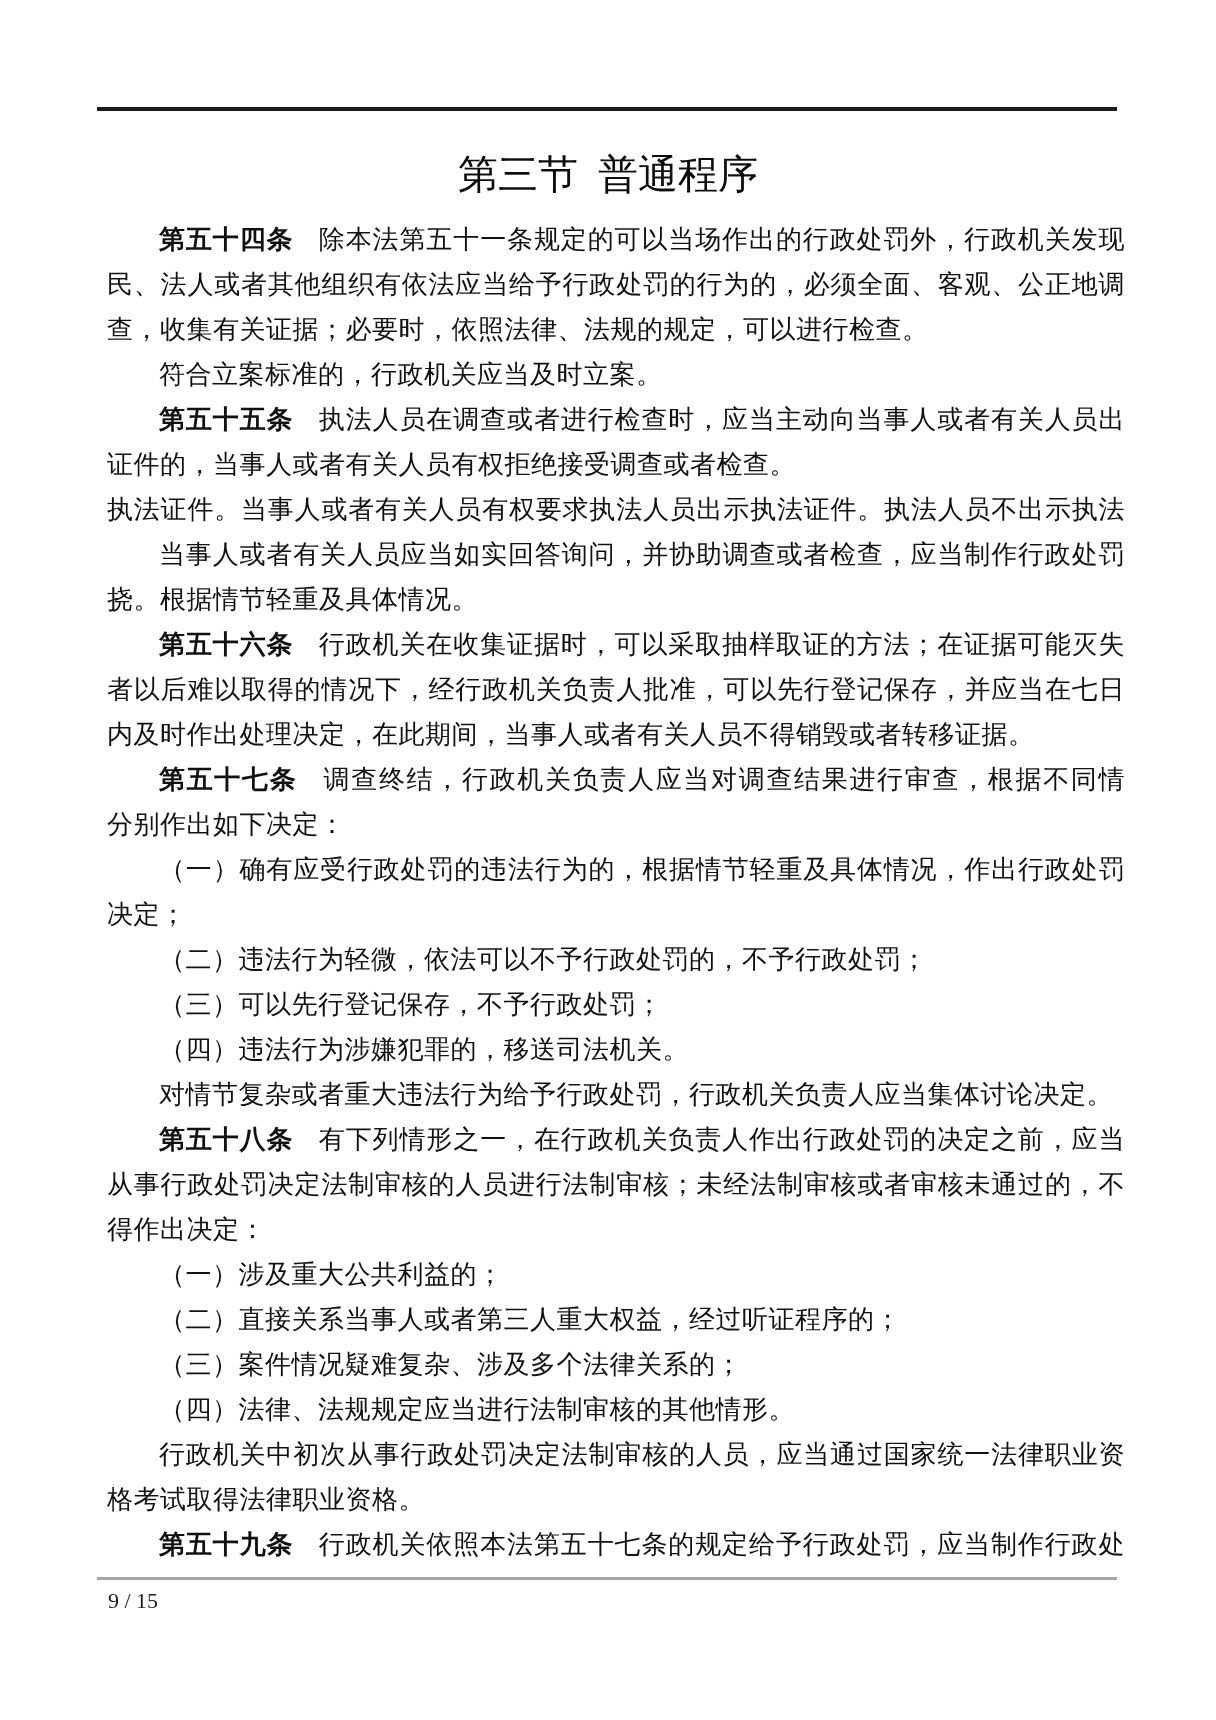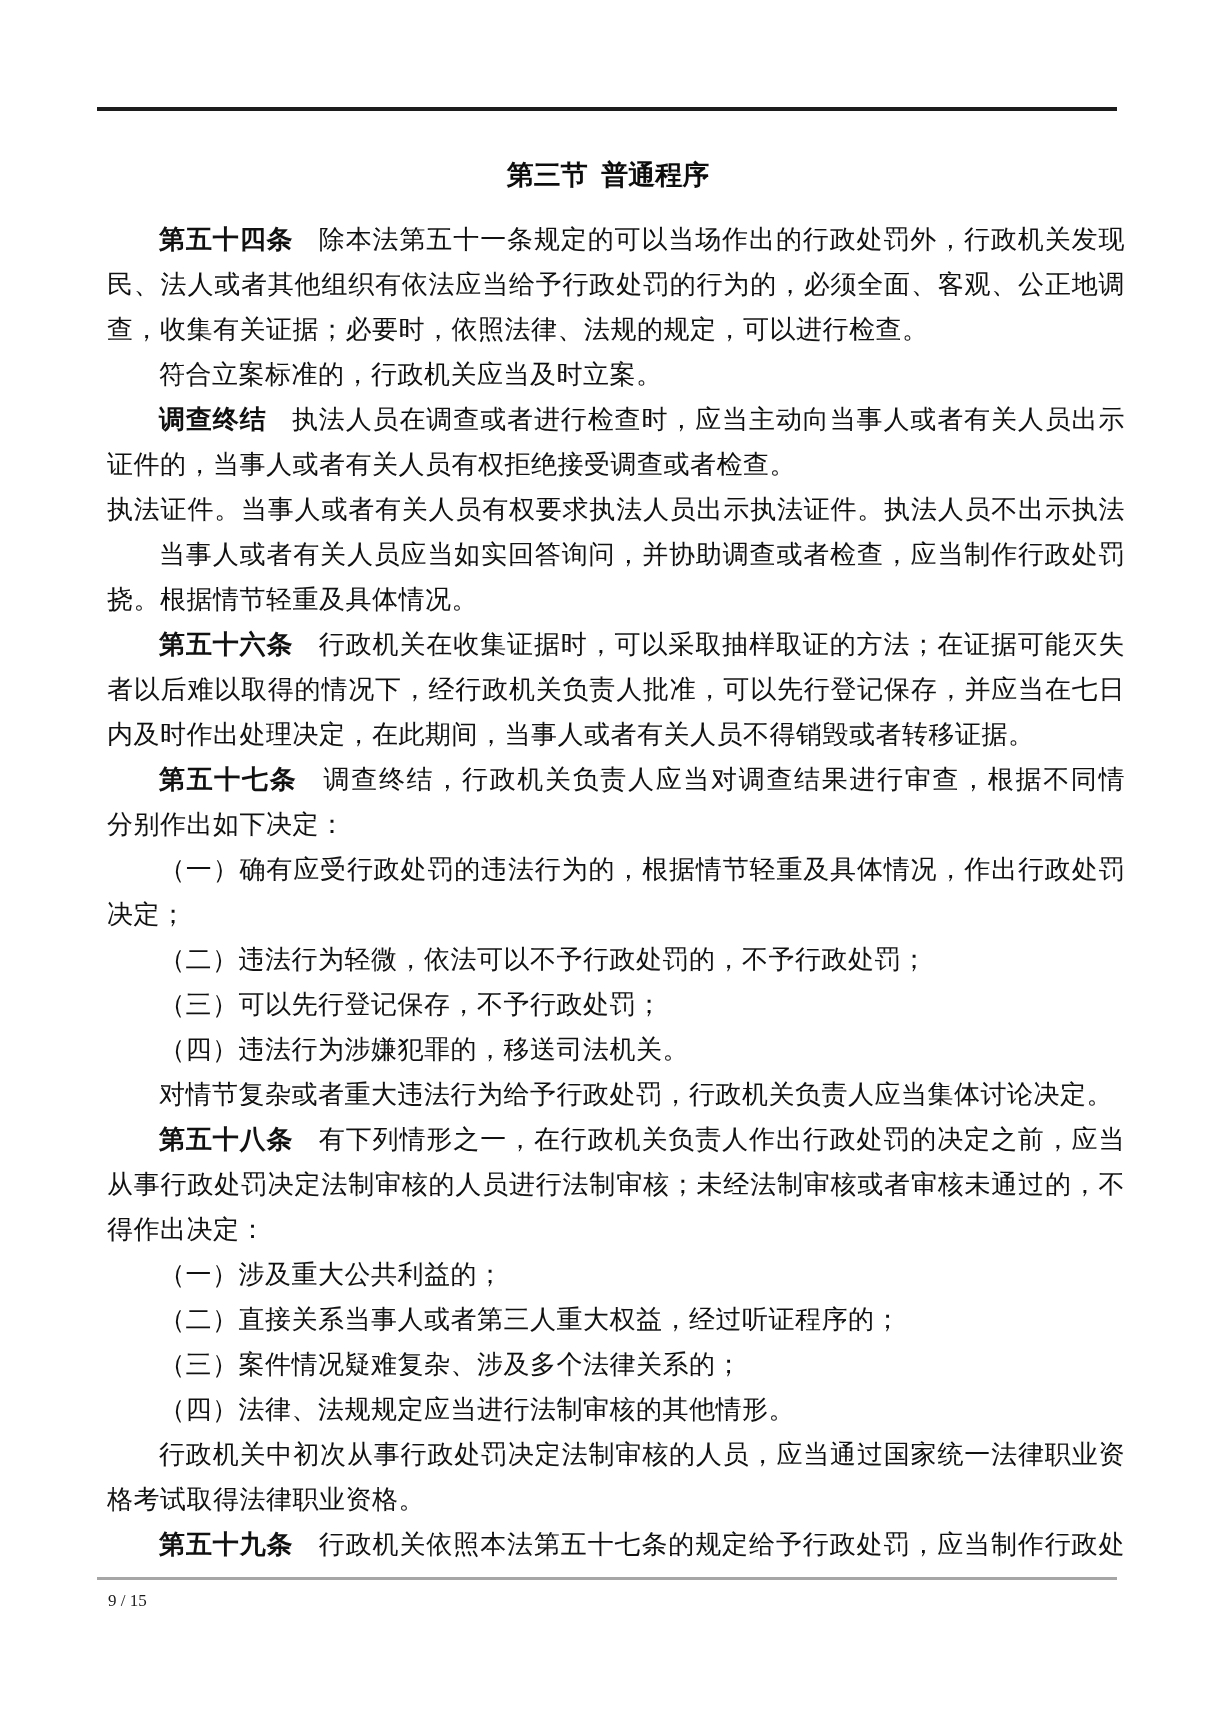--- a/index.html
+++ b/index.html
@@ -19,22 +19,22 @@
     position: absolute;
     left: 97px; width: 1020px;
   }
   .rule.top    { top: 107px; height: 4px; background: #1c1c1c; }
   .rule.bottom { top: 1577px; height: 3px; background: #a6a6a6; }
   .title {
     position: absolute;
     left: 0; right: 0; top: 151px;
     height: 48px; line-height: 48px;
     text-align: center;
-    font-size: 27px;
-    font-weight: bold;
+    font-size: 40px;
+    font-weight: normal;
     white-space: pre;
     color: #0d0d0d;
   }
   .content {
     position: absolute;
     left: 107px; top: 217px;
     width: 1018px;
   }
   .line {
     height: 45px;
@@ -44,41 +44,41 @@
     text-align-last: left;
     overflow: hidden;
     letter-spacing: 0.5px;
   }
   .line.fill { text-align-last: justify; }
   .line.indent { padding-left: 52px; }
   .art { font-weight: bold; margin-right: 18px; }
   .pageno {
     position: absolute;
     left: 108px; top: 1584px;
-    font-size: 17px;
+    font-size: 22px;
     line-height: 34px;
     color: #1a1a1a;
     white-space: pre;
   }
 </style>
 </head>
 <body>
 
 <div class="page">
 
   <div class="rule top" style="background: rgb(28, 28, 28);"></div>
 
   <div class="title">第三节  普通程序</div>
 
   <div class="content">
     <div class="line indent fill"><b class="art">第五十四条</b><span> 除本法第五十一条规定的可以当场作出的行政处罚外，行政机关发现公</span></div>
     <div class="line fill"><span>民、法人或者其他组织有依法应当给予行政处罚的行为的，必须全面、客观、公正地调</span></div>
     <div class="line"><span>查，收集有关证据；必要时，依照法律、法规的规定，可以进行检查。</span></div>
     <div class="line indent"><span>符合立案标准的，行政机关应当及时立案。</span></div>
-    <div class="line indent fill"><b class="art">调查终结</b><span> 执法人员在调查或者进行检查时，应当主动向当事人或者有关人员出示</span></div>
+    <div class="line indent fill"><b class="art">第五十五条</b><span> 执法人员在调查或者进行检查时，应当主动向当事人或者有关人员出示</span></div>
     <div class="line"><span>证件的，当事人或者有关人员有权拒绝接受调查或者检查。</span></div>
     <div class="line fill"><span>执法证件。当事人或者有关人员有权要求执法人员出示执法证件。执法人员不出示执法</span></div>
     <div class="line indent fill"><span>当事人或者有关人员应当如实回答询问，并协助调查或者检查，应当制作行政处罚</span></div>
     <div class="line"><span>挠。根据情节轻重及具体情况。</span></div>
     <div class="line indent fill"><b class="art">第五十六条</b><span> 行政机关在收集证据时，可以采取抽样取证的方法；在证据可能灭失或</span></div>
     <div class="line fill"><span>者以后难以取得的情况下，经行政机关负责人批准，可以先行登记保存，并应当在七日</span></div>
     <div class="line"><span>内及时作出处理决定，在此期间，当事人或者有关人员不得销毁或者转移证据。</span></div>
     <div class="line indent fill"><b class="art">第五十七条</b><span> 调查终结，行政机关负责人应当对调查结果进行审查，根据不同情况，</span></div>
     <div class="line"><span>分别作出如下决定：</span></div>
     <div class="line indent fill"><span>（一）确有应受行政处罚的违法行为的，根据情节轻重及具体情况，作出行政处罚</span></div>

